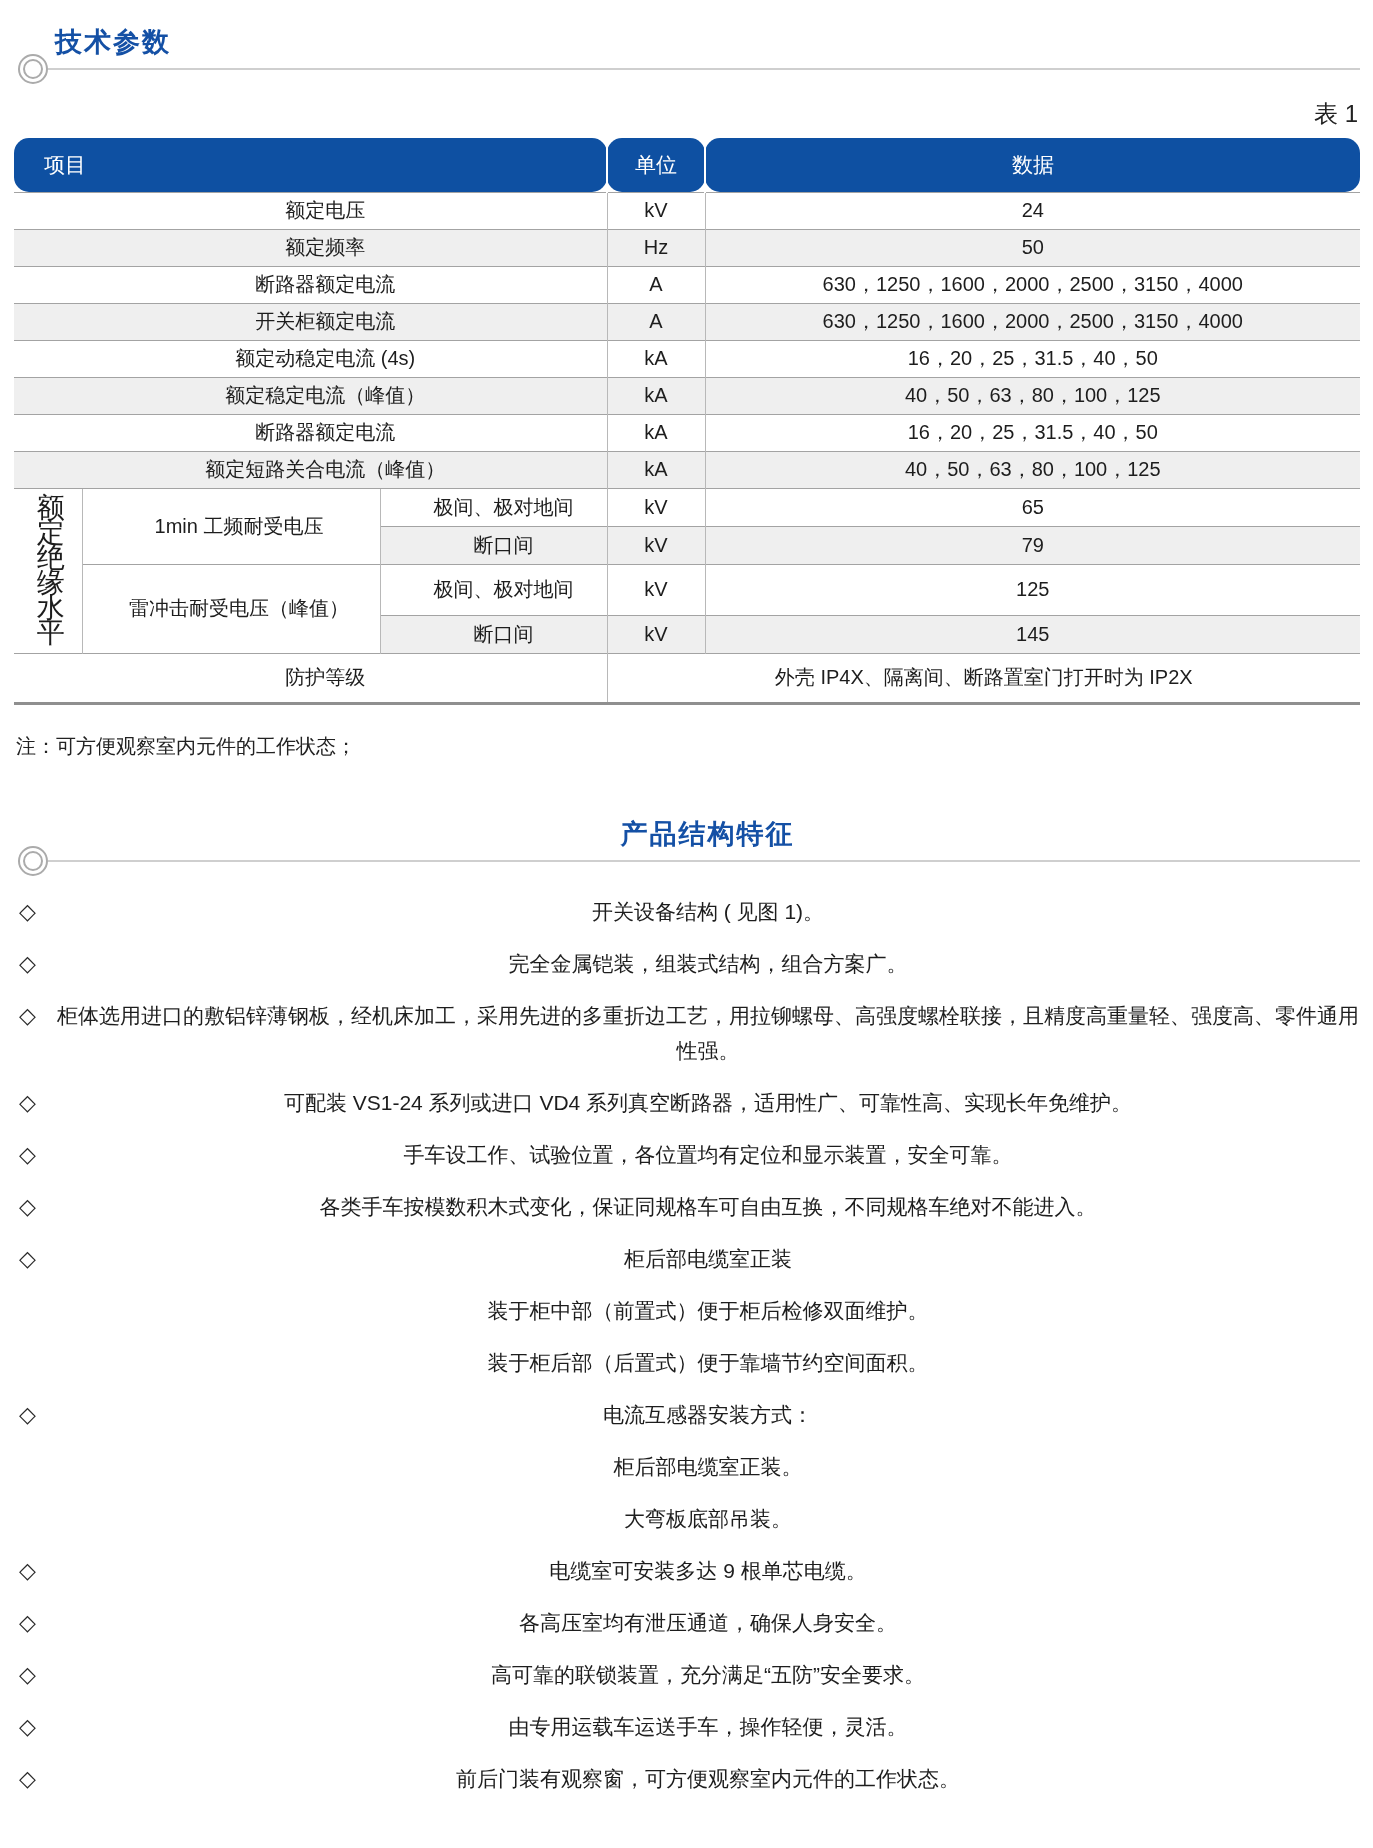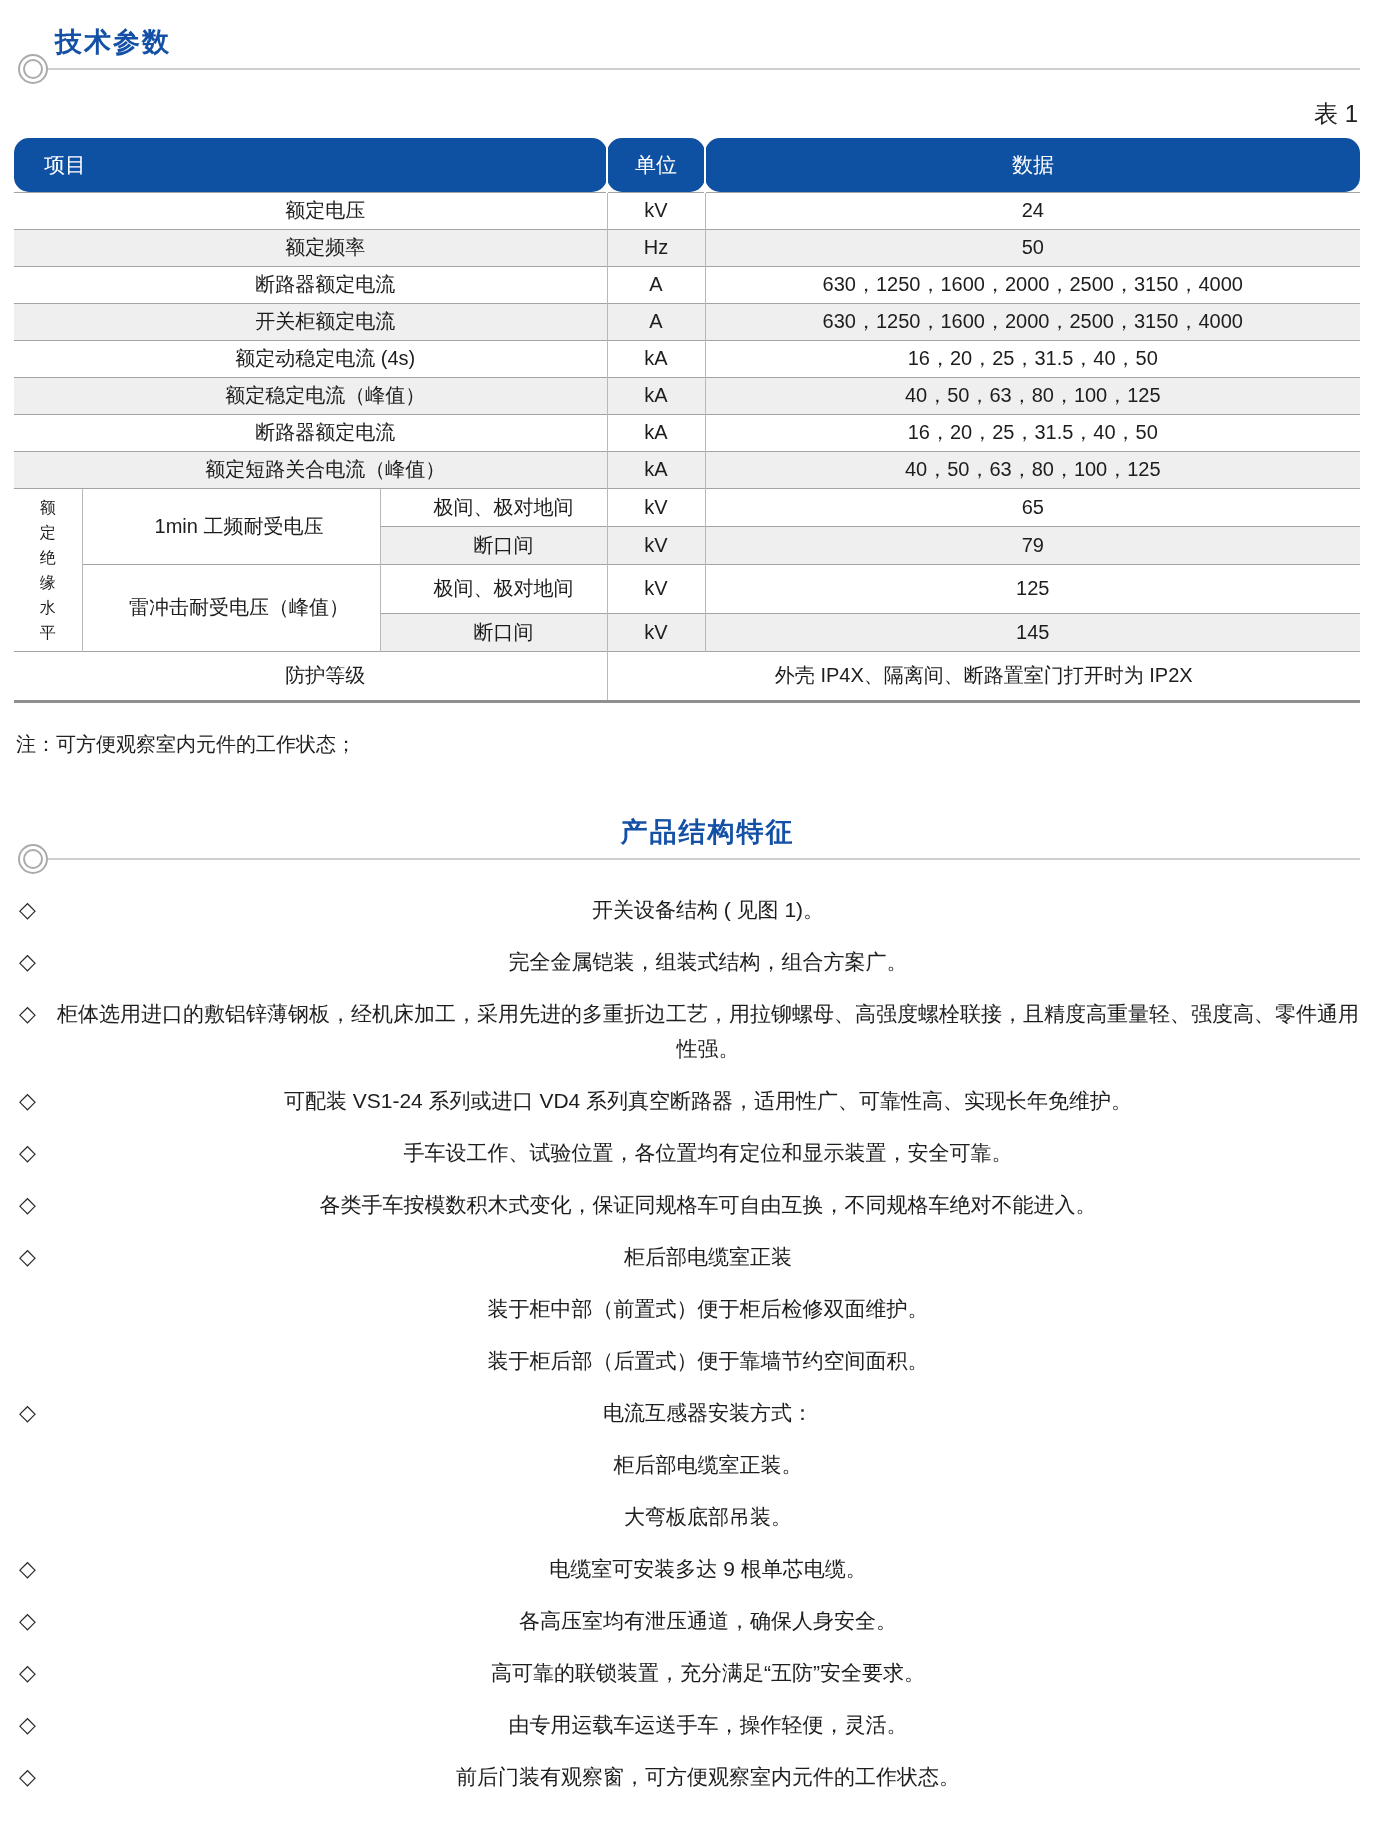--- a/index.html
+++ b/index.html
@@ -49,21 +49,21 @@
   td.item { text-align: left; padding-left: 30px; }
   td.name { text-align: left; padding-left: 16px; border-left: 1px solid #b8b8b8; }
   td.scope { text-align: left; padding-left: 20px; border-left: 1px solid #b8b8b8; }
   td.unit { border-left: 1px solid #b8b8b8; }
   td.val  { border-left: 1px solid #b8b8b8; }
   td.g { background: #efefef; }
   td.group-vert {
     vertical-align: middle; text-align: center; padding: 6px 0;
   }
   .vert-text {
-    display: inline-block; width: 22px; font-size: 16px; line-height: 25px;
+    display: inline-block; width: 22px; font-size: 28px; line-height: 25px;
     word-break: break-all; text-align: center;
   }
 
   .note { font-size: 20px; color: #222; margin: 28px 0 0 2px; }
 
   
   .features-wrap { margin-top: 58px; text-align: center; }
   ul.features { list-style: none; margin-top: 18px; }
   ul.features li {
     position: relative; font-size: 21px; line-height: 35px;

